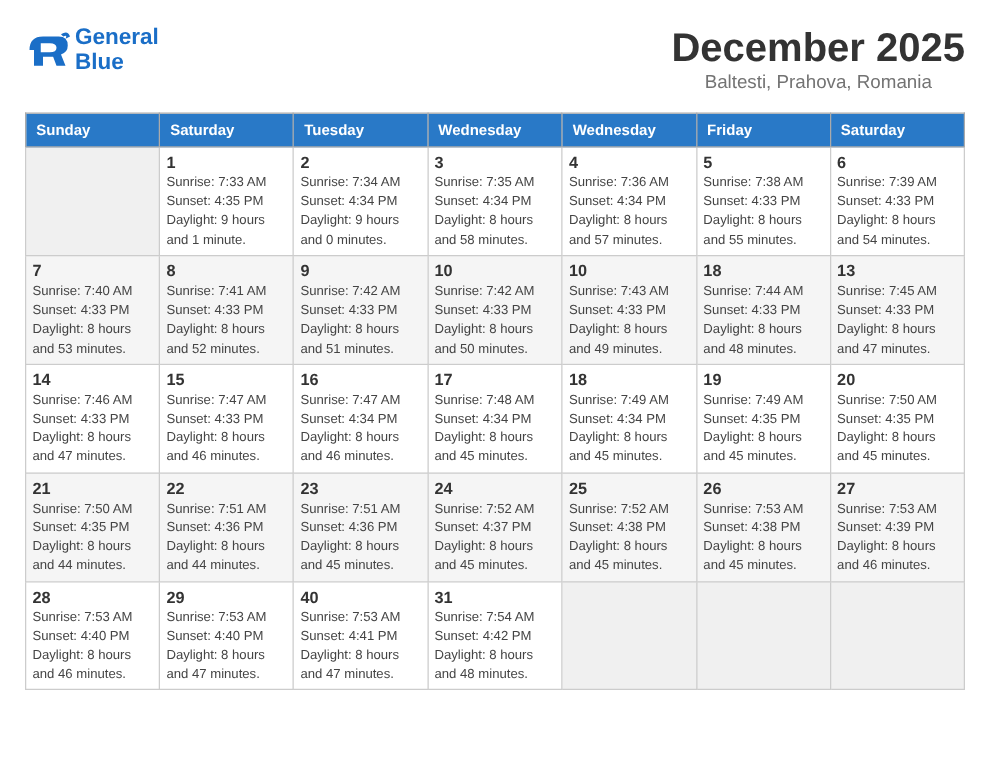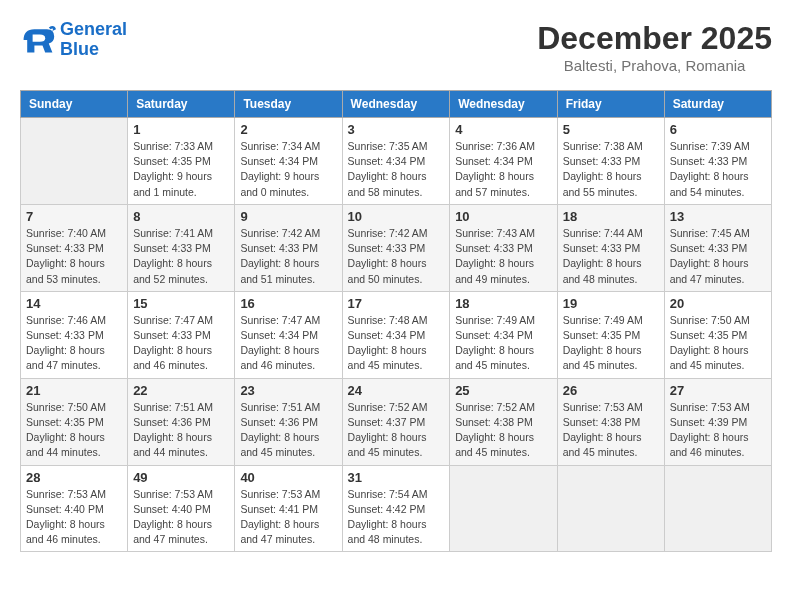--- a/index.html
+++ b/index.html
@@ -238,21 +238,21 @@
           <div class="day-num">27</div>
 <div class="day-info">Sunrise: 7:53 AM<br>Sunset: 4:39 PM<br>Daylight: 8 hours and 46 minutes.</div>
         </td>
       </tr>
       <tr>
         <td>
           <div class="day-num">28</div>
 <div class="day-info">Sunrise: 7:53 AM<br>Sunset: 4:40 PM<br>Daylight: 8 hours and 46 minutes.</div>
         </td>
         <td>
-          <div class="day-num">49</div>
+          <div class="day-num">29</div>
 <div class="day-info">Sunrise: 7:53 AM<br>Sunset: 4:40 PM<br>Daylight: 8 hours and 47 minutes.</div>
         </td>
         <td>
           <div class="day-num">40</div>
 <div class="day-info">Sunrise: 7:53 AM<br>Sunset: 4:41 PM<br>Daylight: 8 hours and 47 minutes.</div>
         </td>
         <td>
           <div class="day-num">31</div>
 <div class="day-info">Sunrise: 7:54 AM<br>Sunset: 4:42 PM<br>Daylight: 8 hours and 48 minutes.</div>
         </td>

